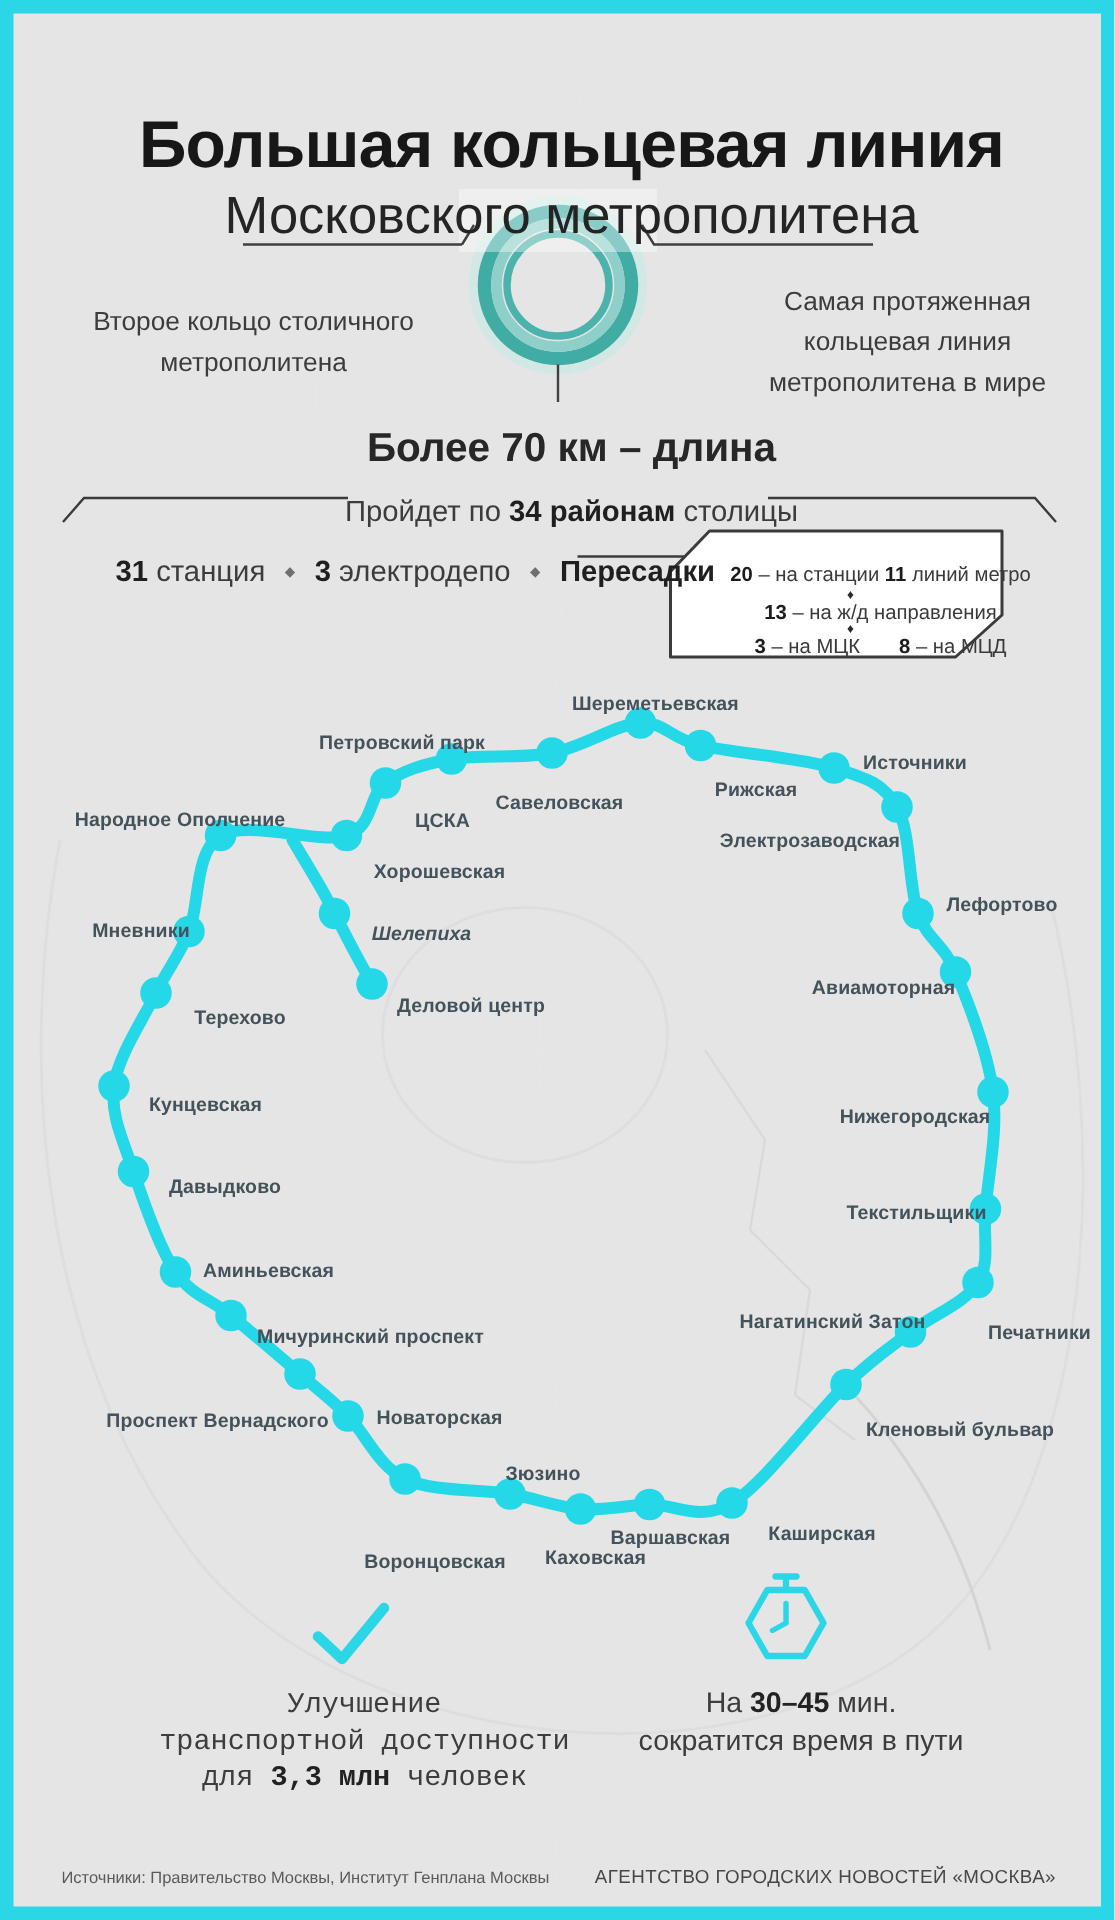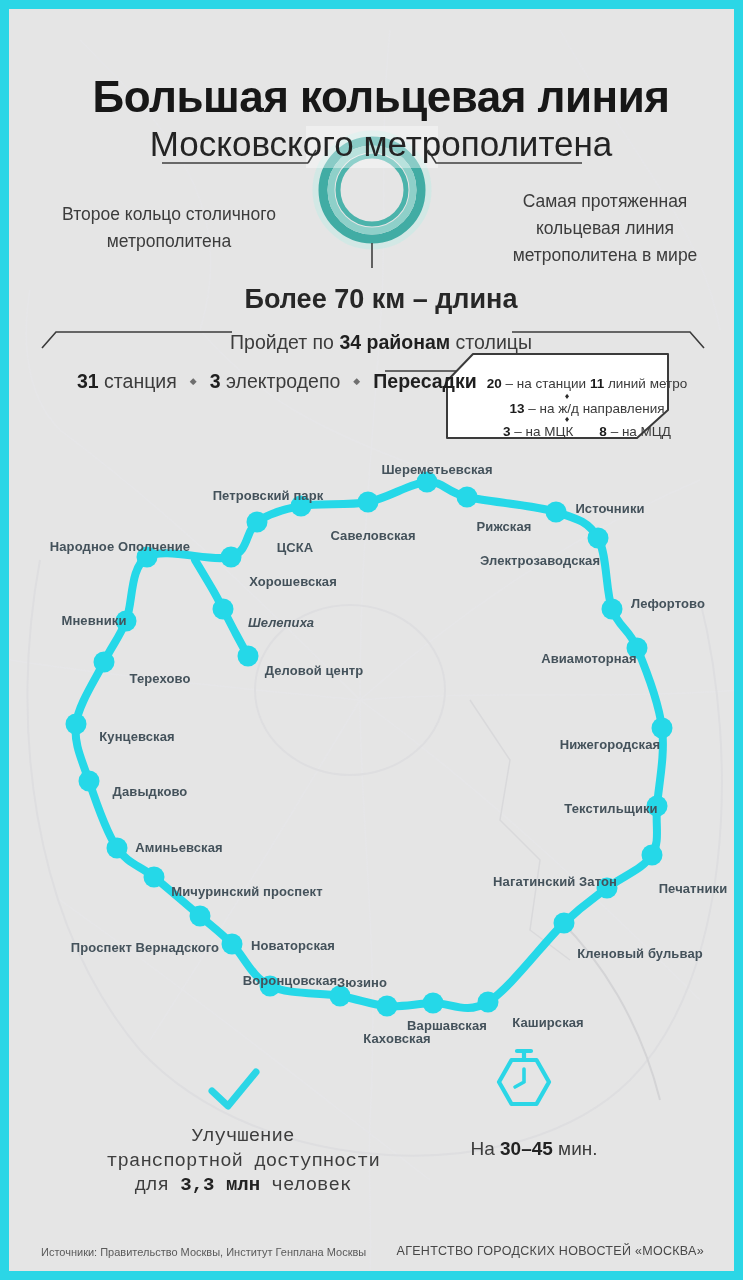--- a/index.html
+++ b/index.html
@@ -155,21 +155,21 @@
       <div class="station-label" style="left: 580px; top: 649px;">Авиамоторная</div>
       <div class="station-label" style="left: 601px; top: 735px;">Нижегородская</div>
       <div class="station-label" style="left: 602px; top: 799px;">Текстильщики</div>
       <div class="station-label" style="left: 684px; top: 879px;">Печатники</div>
       <div class="station-label" style="left: 546px; top: 872px;">Нагатинский Затон</div>
       <div class="station-label" style="left: 631px; top: 944px;">Кленовый бульвар</div>
       <div class="station-label" style="left: 539px; top: 1013px;">Каширская</div>
       <div class="station-label" style="left: 438px; top: 1016px;">Варшавская</div>
       <div class="station-label" style="left: 388px; top: 1029px;">Каховская</div>
       <div class="station-label" style="left: 353px; top: 973px;">Зюзино</div>
-      <div class="station-label" style="left: 272px; top: 971px; padding-left: 18px;">Воронцовская</div>
+      <div class="station-label" style="left: 272px; top: 1032px; padding-left: 18px;">Воронцовская</div>
       <div class="station-label" style="left: 284px; top: 936px;">Новаторская</div>
       <div class="station-label" style="left: 136px; top: 938px;">Проспект Вернадского</div>
       <div class="station-label" style="left: 238px; top: 866px; margin-top: 16px;">Мичуринский проспект</div>
       <div class="station-label" style="left: 170px; top: 838px;">Аминьевская</div>
       <div class="station-label" style="left: 141px; top: 782px;">Давыдково</div>
       <div class="station-label" style="left: 128px; top: 727px;">Кунцевская</div>
       <div class="station-label" style="left: 151px; top: 669px;">Терехово</div>
       <div class="station-label" style="left: 85px; top: 611px;">Мневники</div>
       <div class="station-label" style="left: 111px; top: 537px;">Народное Ополчение</div>
       <div class="station-label" style="left: 284px; top: 572px;">Хорошевская</div>
@@ -180,17 +180,18 @@
       <div class="station-label" style="left: 305px; top: 661px;">Деловой центр</div>
     </div>
 
   <div class="abs benefit" style="left:234px;top:1152px;font-family:Liberation Mono, monospace;">
     <span>Улучшение</span><br>
     <span>транспортной доступности</span><br>
     <span>для </span><b>3,3 млн</b><span> человек</span>
   </div>
   <div class="abs benefit" style="left:525px;top:1140px;">
     <span>На </span><b>30–45</b><span> мин.</span><br>
+    <span>сократится время в пути</span>
   </div>
 
   <div class="foot-src" style="position:absolute;left:32px;top:1237px;">Источники: Правительство Москвы, Институт Генплана Москвы</div>
   <div class="foot-agency" style="position:absolute;right:30px;top:1235px;">АГЕНТСТВО ГОРОДСКИХ НОВОСТЕЙ «МОСКВА»</div>
 </div>
 
 </body></html>

